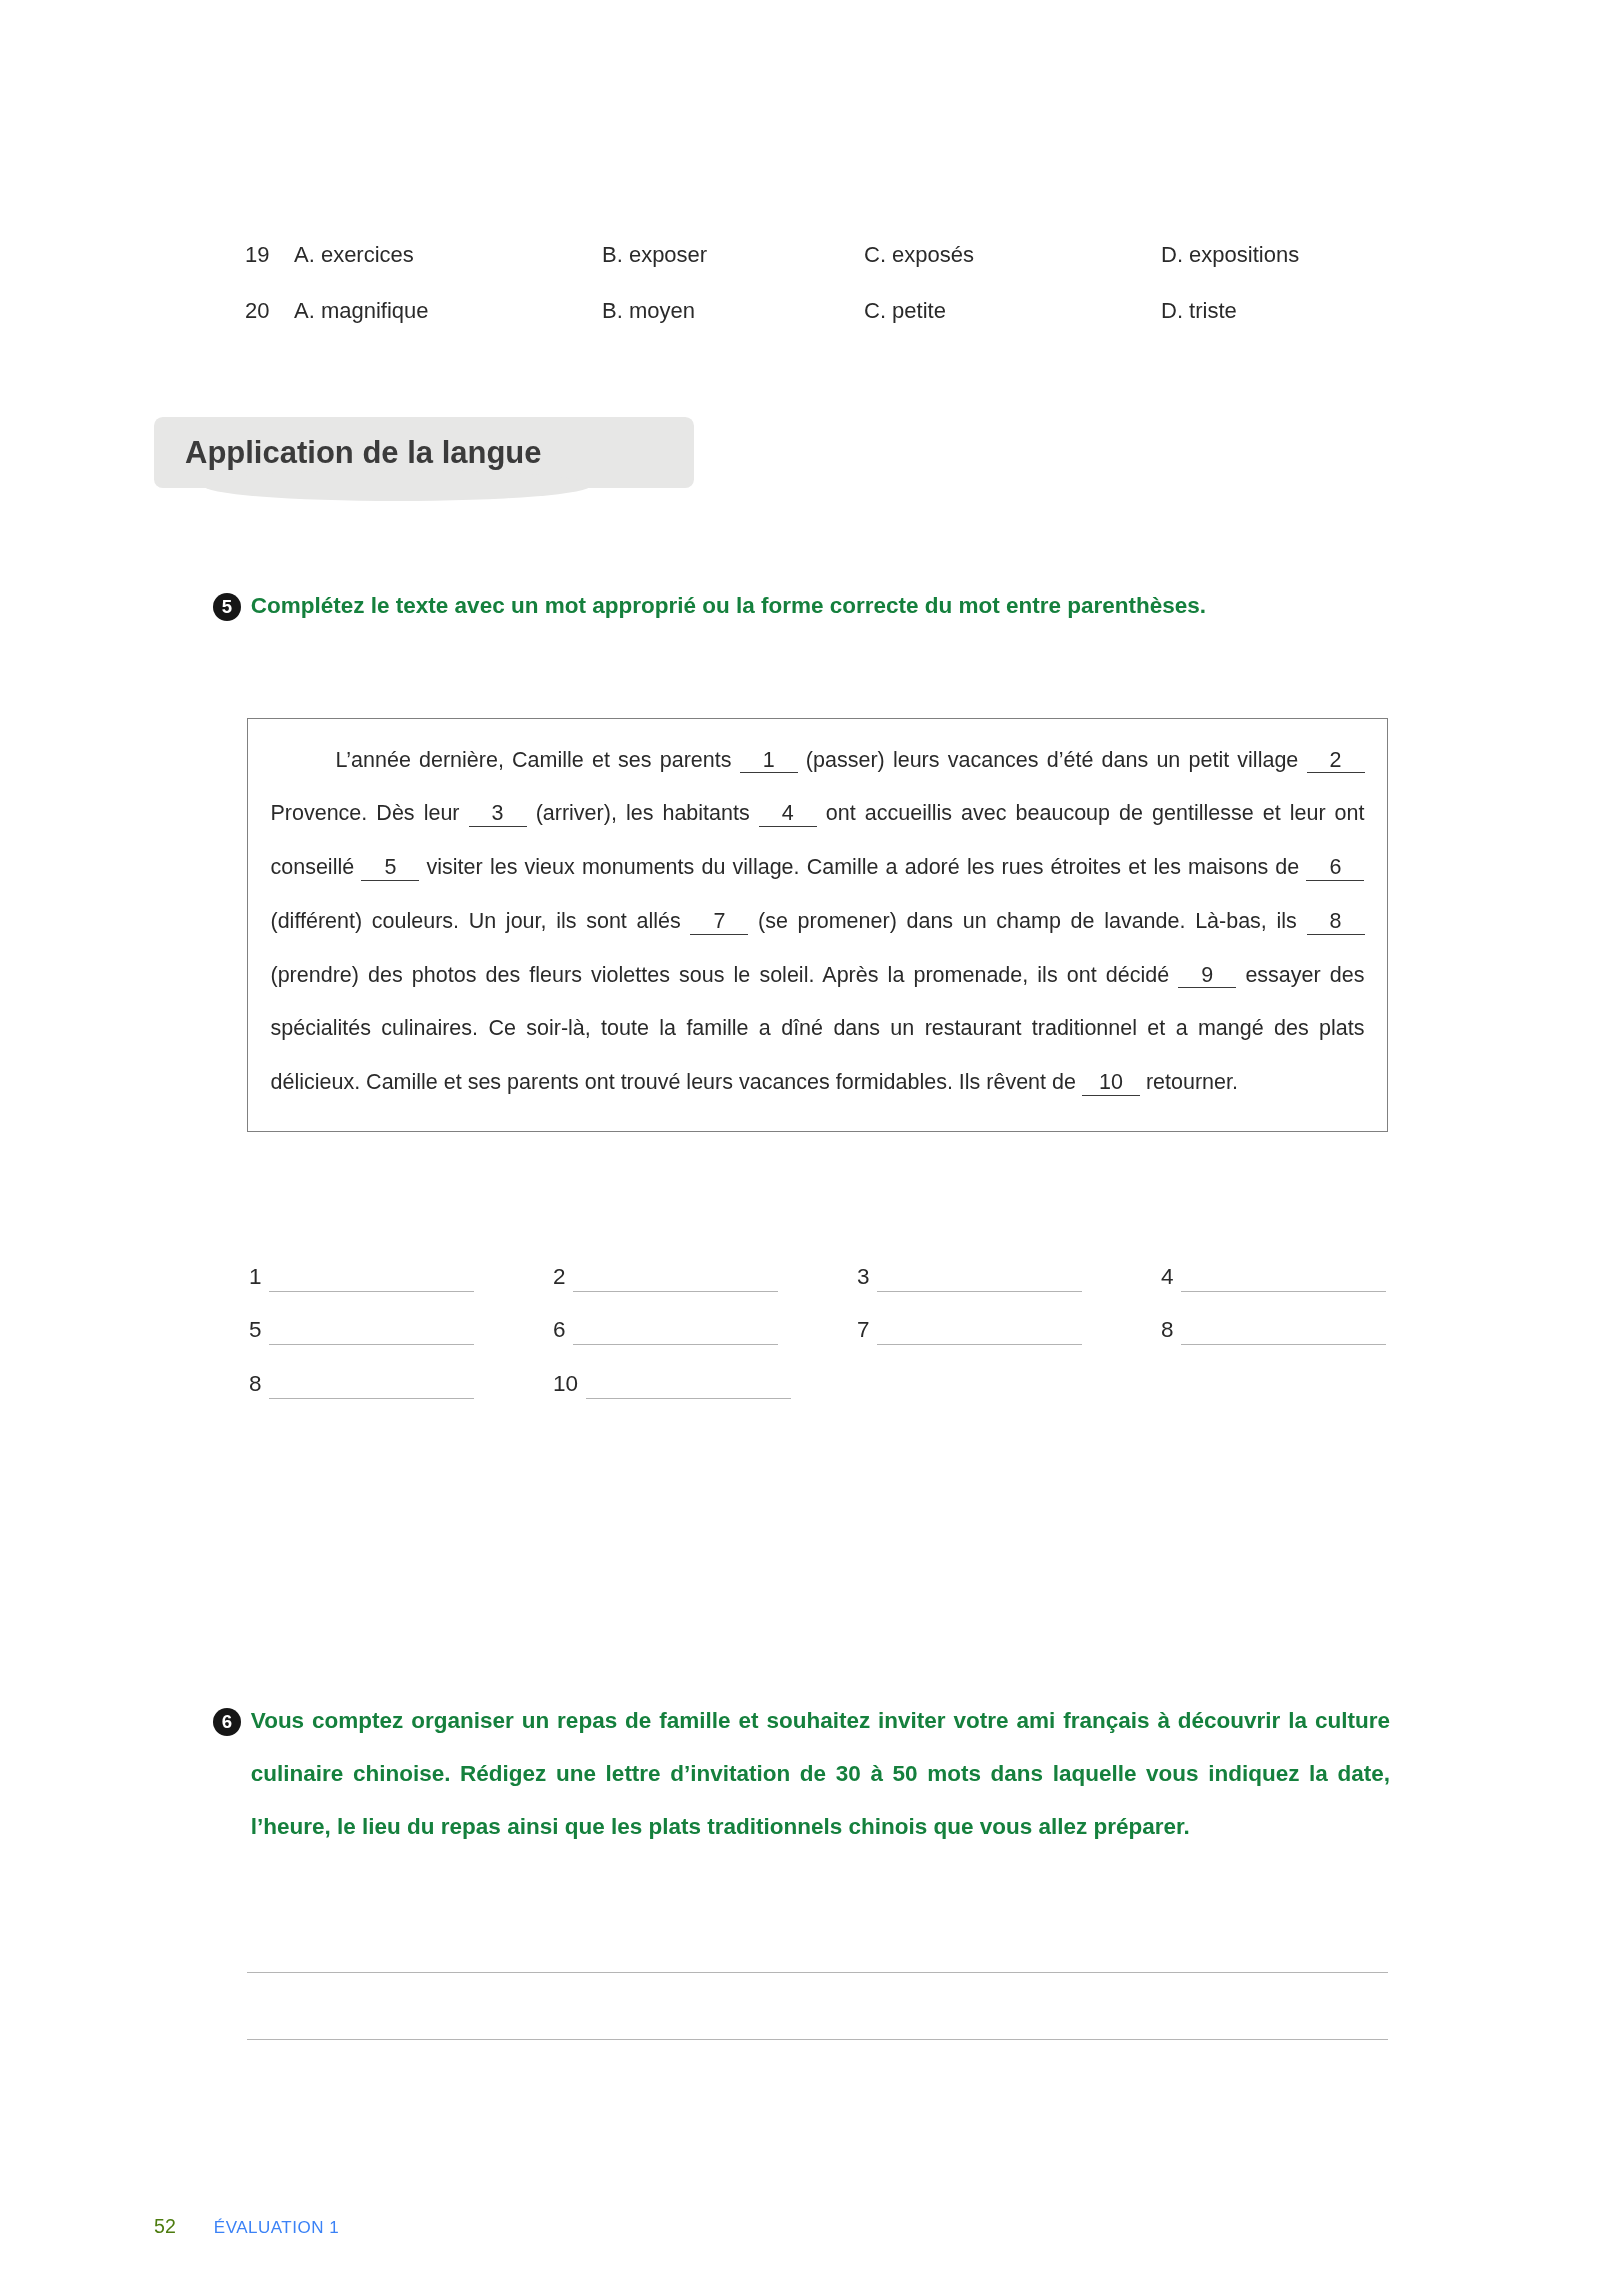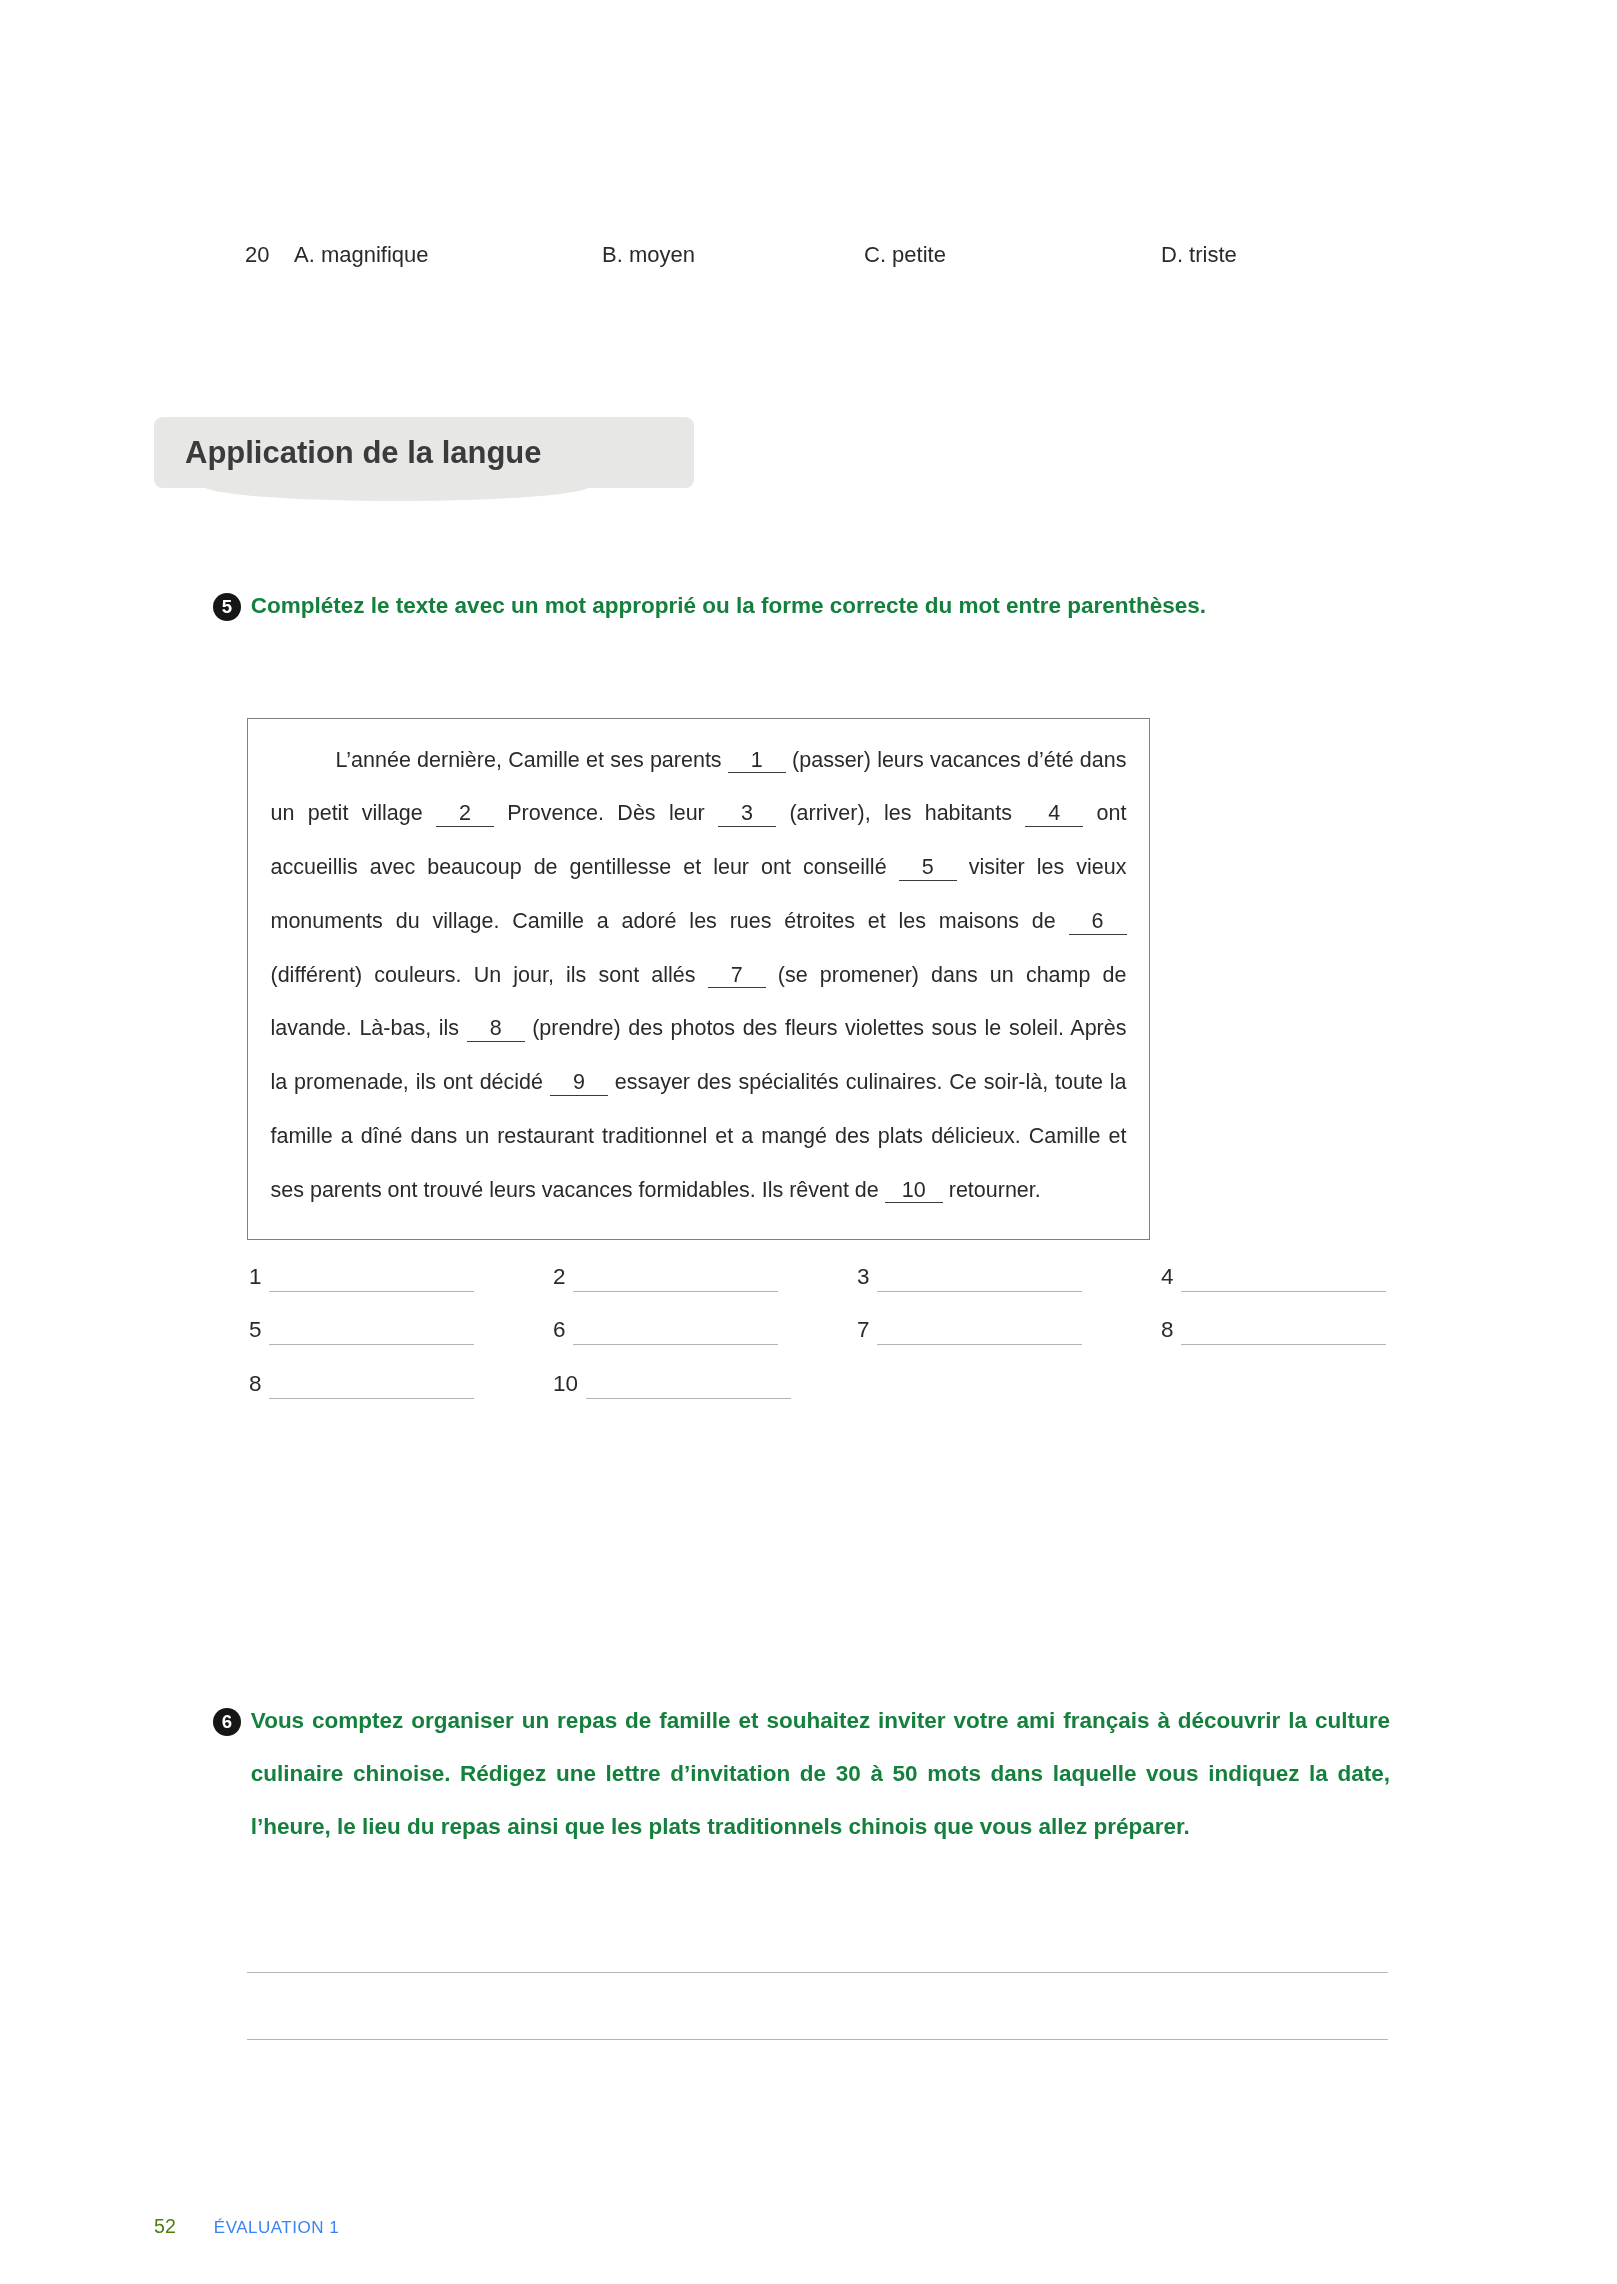--- a/index.html
+++ b/index.html
@@ -32,21 +32,21 @@
   .ex5 { top:580px; }
   .ex6 { top:1695px; }
   .badge { flex:0 0 28px; width:28px; height:28px; margin-top:12.7px; margin-right:9.8px;
            background:#161616; color:#ffffff; border-radius:50%;
            display:flex; align-items:center; justify-content:center;
            font-size:18.6px; font-weight:bold; }
   .instruction { flex:1; font-size:22.5px; font-weight:bold; color:#15803d;
                  line-height:2.35; text-align:justify; }
 
   
-  .cloze-box { position:absolute; top:718px; left:247px; width:903px;
+  .cloze-box { position:absolute; top:718px; left:247px; width:1141px;
                border:1px solid #808080; padding:14.7px 22.5px 21.5px 22.5px; background:#ffffff; }
   .passage { font-size:21.5px; line-height:2.5; text-align:justify; text-indent:65px; color:#2a2a2a; }
   .blank { display:inline-block; min-width:58px; padding:0 3.9px; text-align:center; text-indent:0;
            border-bottom:1.5px solid #3a3a3a; line-height:1.15; }
 
   
   .answers { position:absolute; top:1264px; left:249px;
              display:grid; grid-template-columns:repeat(4, 304px); row-gap:25.4px; }
   .ans-item { display:flex; align-items:flex-end; font-size:22.5px; }
   .ans-num { padding-bottom:2px; }
@@ -60,20 +60,27 @@
   .footer { position:absolute; top:2215px; left:154px; display:flex; align-items:baseline; }
   .footer-num { font-size:19.6px; color:#4d7c0f; }
   .footer-sec { font-size:17px; margin-left:38px; letter-spacing:0.5px; color:#3b82f6; }
 </style>
 </head>
 <body>
 
 <div class="page">
 
   <div class="mcq">
+      <div class="mcq-row">
+        <span class="mcq-num">19</span>
+        <span class="mcq-opt opt-0">A. exercices</span>
+        <span class="mcq-opt opt-1">B. exposer</span>
+        <span class="mcq-opt opt-2">C. exposés</span>
+        <span class="mcq-opt opt-3">D. expositions</span>
+      </div>
       <div class="mcq-row">
         <span class="mcq-num">20</span>
         <span class="mcq-opt opt-0">A. magnifique</span>
         <span class="mcq-opt opt-1">B. moyen</span>
         <span class="mcq-opt opt-2">C. petite</span>
         <span class="mcq-opt opt-3">D. triste</span>
       </div>
     </div>
 
   <div class="banner banner-app">

